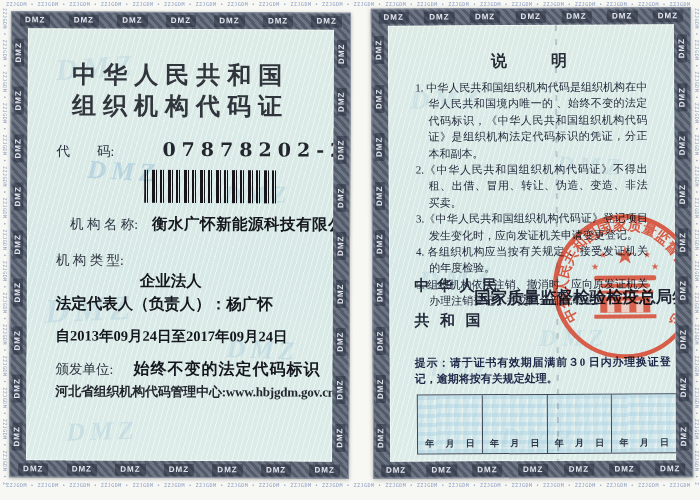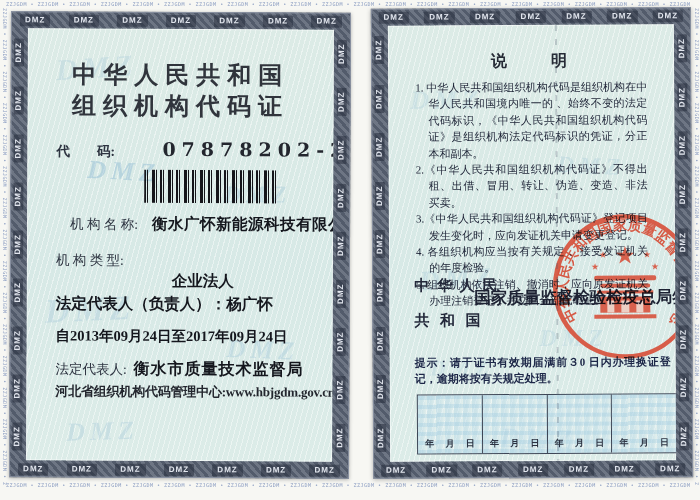--- a/index.html
+++ b/index.html
@@ -79,33 +79,33 @@
     letter-spacing:7px;margin:0;line-height:31px;
   }
   .cert-title.t1{margin-top:4px;}
   .row{display:flex;align-items:baseline;white-space:pre;}
   .field-label{
     font-size:13.5px;color:#2d3340;flex:0 0 auto;white-space:pre;
     font-family:"Liberation Serif", serif;
   }
   .bold-val{font-weight:bold;color:#14161d;}
   .code-row{margin-top:16px;}
-  .code-row .field-label{width:106px;font-weight:bold;}
+  .code-row .field-label{width:106px;}
   .code-value{font-size:19px;letter-spacing:6px;font-weight:bold;font-family:"DejaVu Serif", serif;}
   .barcode{
     margin:9px 0 0 88px;width:134px;height:33px;
     background:
       repeating-linear-gradient(90deg,#15151a 0 2px,rgba(0,0,0,0) 2px 3px,#15151a 3px 4px,rgba(0,0,0,0) 4px 8px,#15151a 8px 11px,rgba(0,0,0,0) 11px 12px,#15151a 12px 13px,rgba(0,0,0,0) 13px 16px);
     box-shadow:inset 0 0 0 0 #fff;
   }
   .name-row{margin-top:11px;}
   .name-row .field-label{width:96px;text-align:center;}
   .name-value{font-size:15.5px;letter-spacing:.5px;}
   .type-label{margin-top:17px;font-size:13.5px;}
-  .type-value{margin:1px 0 0 116px;font-size:15.5px;}
+  .type-value{margin:1px 0 0 84px;font-size:15.5px;}
   .rep-line{margin-top:2px;font-size:15.5px;white-space:nowrap;}
   .addr-row{margin-top:0;}
   .addr-row .field-label{width:88px;}
   .addr-value{font-size:15.5px;line-height:21px;white-space:normal;letter-spacing:1px;}
   .validity-row{margin-top:12px;}
   .validity-row .field-label{width:88px;}
   .validity-value{font-size:14.5px;}
   .issuer-row{margin-top:13px;}
   .issuer-row .field-label{width:78px;}
   .issuer-value{font-size:16px;letter-spacing:1px;}
@@ -252,22 +252,22 @@
         <div class="rep-line bold-val">法定代表人（负责人）：杨广怀</div>
 
         <div class="row addr-row">
         </div>
 
         <div class="row validity-row">
           <span class="validity-value bold-val">自2013年09月24日至2017年09月24日</span>
         </div>
 
         <div class="row issuer-row">
-          <span class="field-label">法定代表人:</span>
-          <span class="issuer-value bold-val">衡水市质量技术监督局</span>
+          <span class="field-label">颁发单位:</span>
+          <span class="issuer-value bold-val">始终不变的法定代码标识</span>
         </div>
 
         <div class="admin-line">河北省组织机构代码管理中心:www.hbjgdm.gov.cn</div>
 
       </div>
     </div>
   </div>
 
   <div class="page page-right">
     <div class="band band-top">

